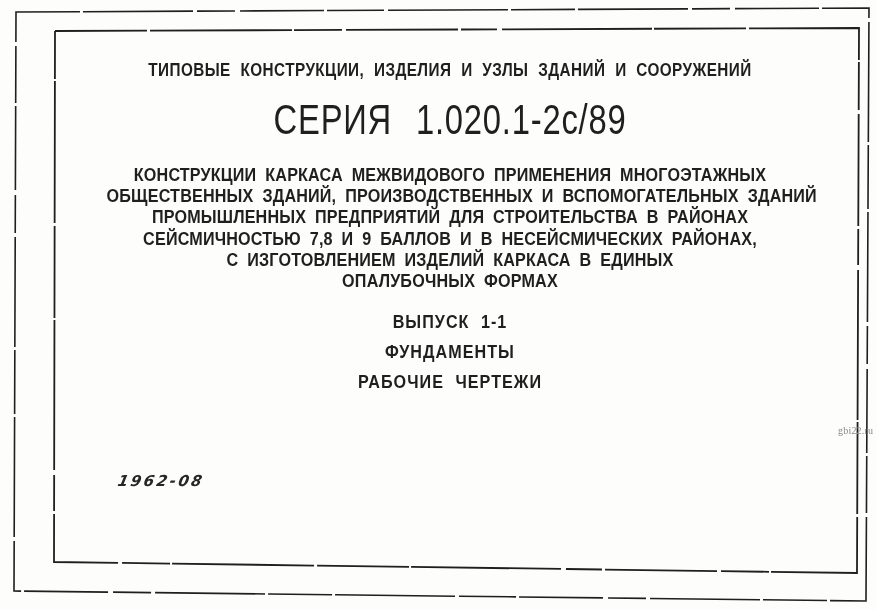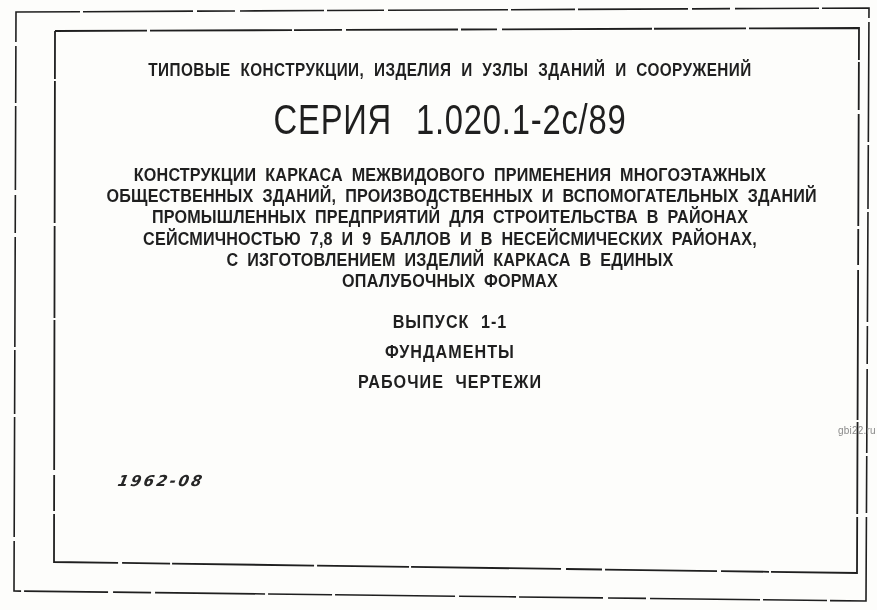--- a/index.html
+++ b/index.html
@@ -71,20 +71,21 @@
     letter-spacing: 2.5px;
     color: #262626;
     transform: skewX(-12deg);
   }
   .wm {
     position: absolute;
     left: 838px; top: 425px;
     font-size: 10px;
     letter-spacing: 0.2px;
     color: var(--watermark, #8a8a8a);
+    font-family: Liberation Serif, serif;
   }
 </style>
 </head>
 <body>
 
 <div class="page">
 
   <svg class="frames" width="877" height="610" viewBox="0 0 877 610" aria-hidden="true">
     <polygon class="frame-outer" points="16,12 869,8 866,601 14,591"></polygon>
     <polygon class="frame-inner" points="55,31 859,28 857,573 54,562"></polygon>

